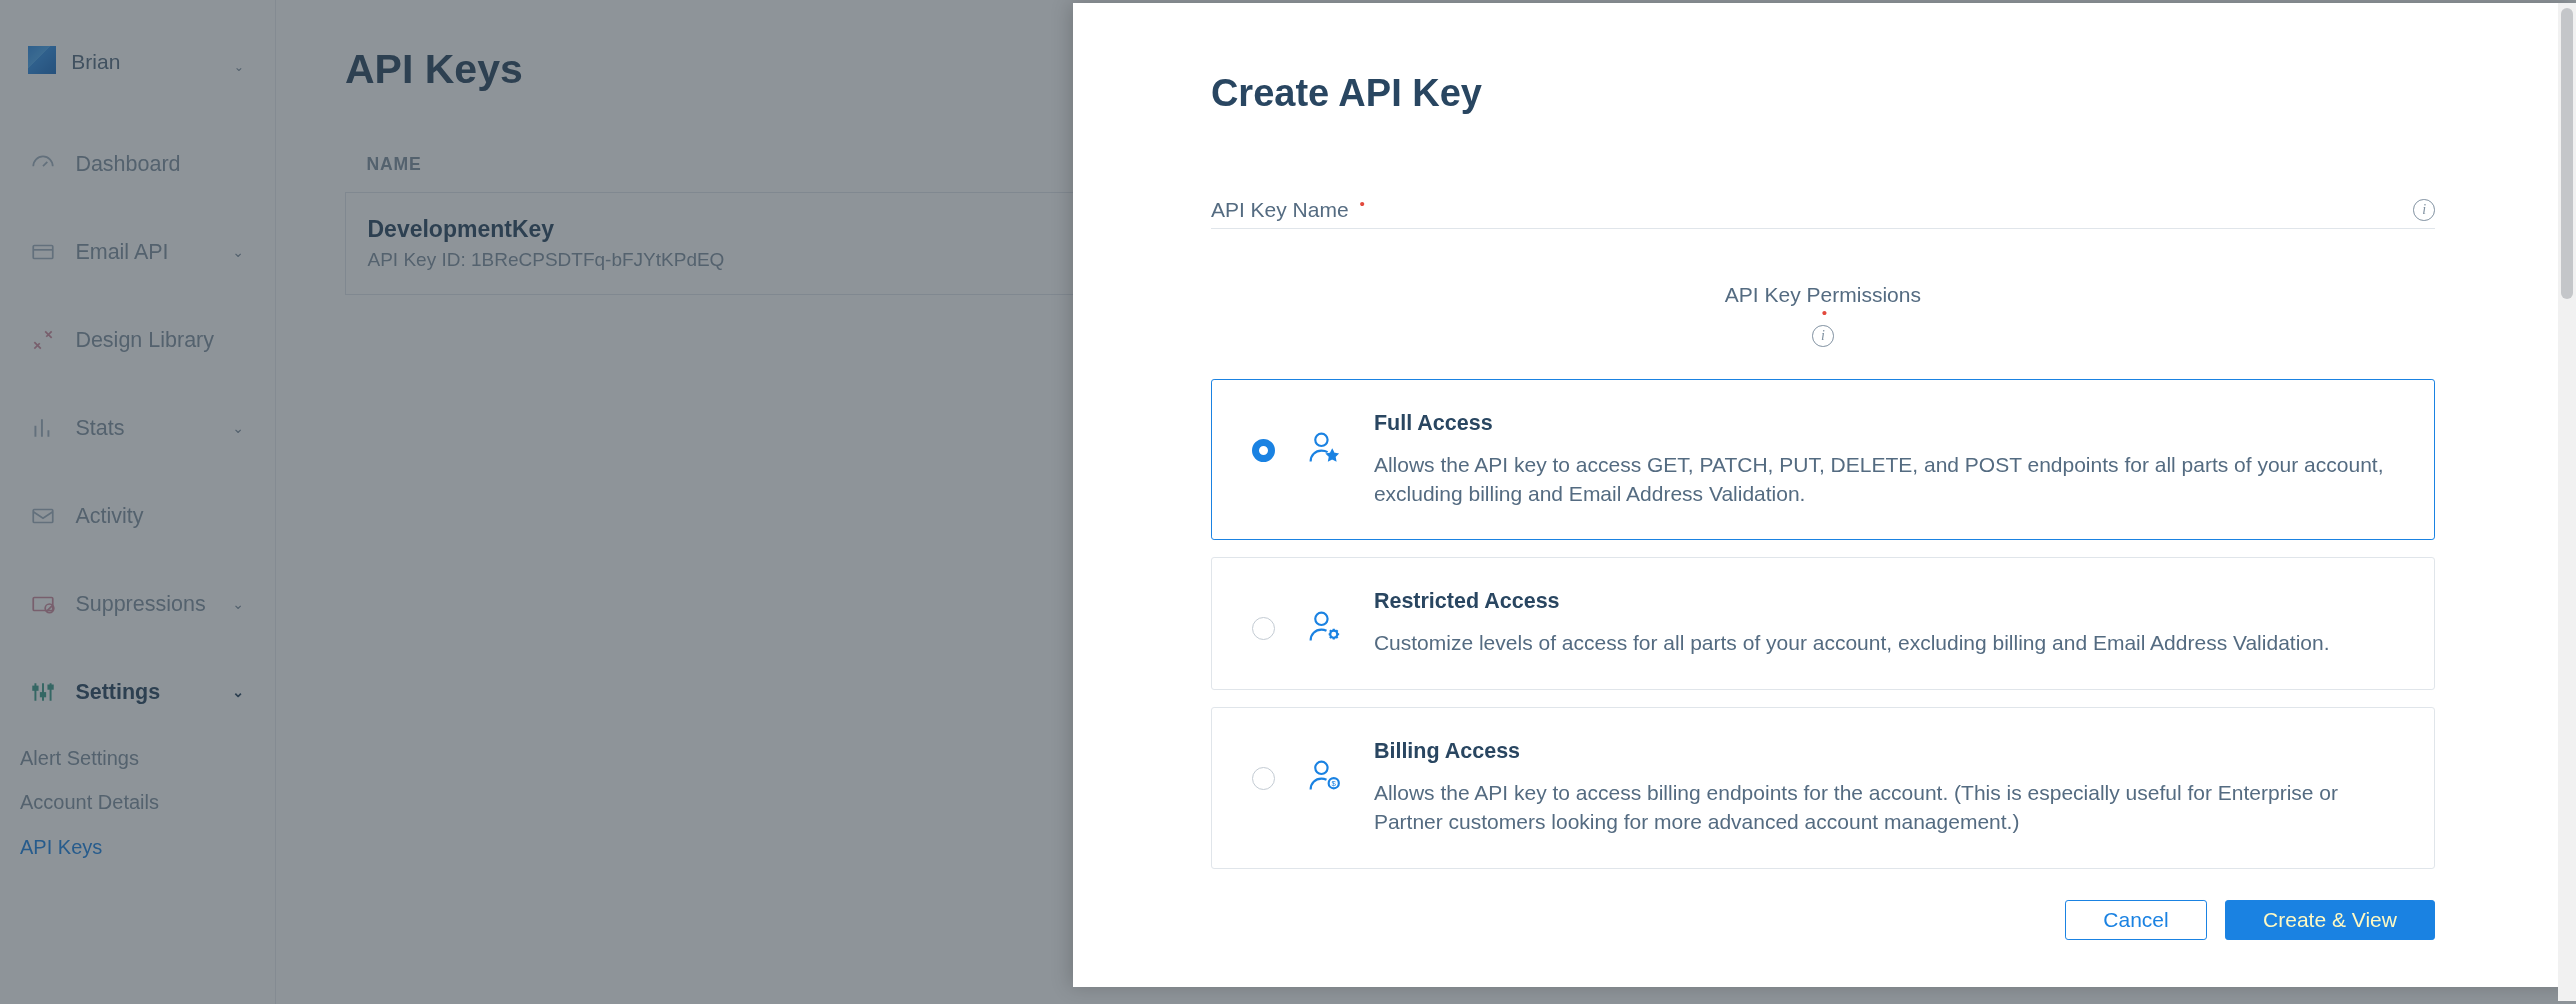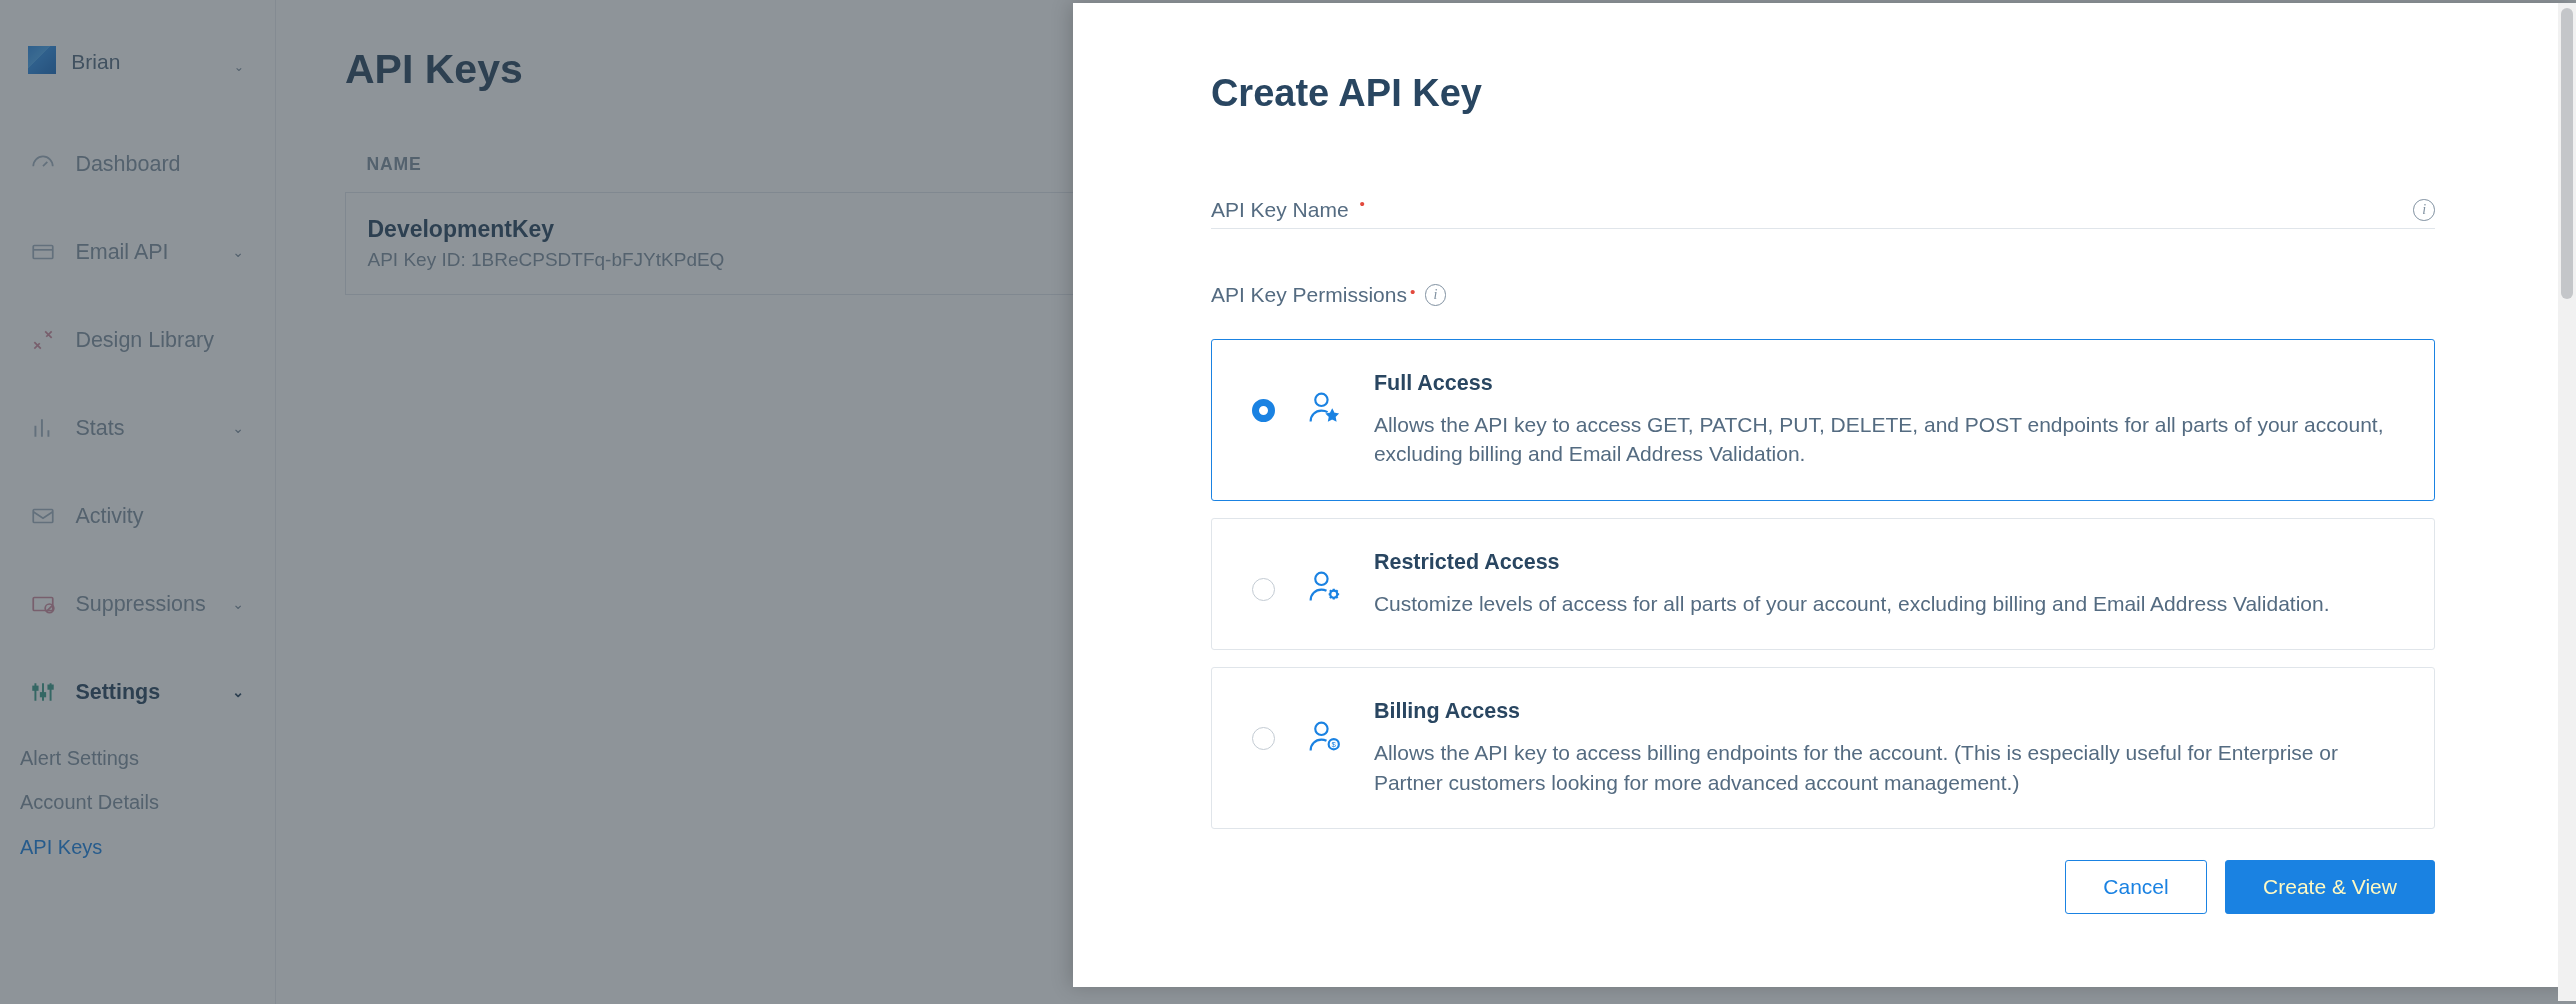--- a/index.html
+++ b/index.html
@@ -48,33 +48,33 @@
   
   .drawer{position:absolute;top:3.1px;right:3.1px;bottom:17px;width:1500px;background:#fff;box-shadow:-3.1px 0 18.4px rgba(0,0,0,.18);padding:69px 138px;overflow-y:auto;}
   .drawer-scrollbar{position:absolute;top:3.1px;right:0;bottom:3.1px;width:18.4px;background:#f1f1f1;}
   .drawer-scrollbar::before{content:"";position:absolute;left:3.1px;right:3.1px;top:4.6px;height:291px;background:#c4c6c9;border-radius:6.1px;}
   .drawer h1{font-size:38px;font-weight:700;color:var(--ink);margin:0 0 77px;}
   .field{margin-bottom:54px;}
   .label{font-size:21px;color:var(--ink-soft);display:flex;align-items:flex-start;gap:7.7px;}
   .req{color:var(--red);font-size:15.3px;position:relative;top:-3.1px;margin-left:3.1px;}
   .underline-field{display:flex;align-items:center;justify-content:space-between;border-bottom:0.8px solid var(--line);height:37px;}
   .info-ic{width:21.5px;height:21.5px;border:1.5px solid var(--ink-muted);border-radius:50%;display:flex;align-items:center;justify-content:center;font-size:14px;color:var(--ink-muted);font-style:italic;font-family:serif;}
-  .perm-label{font-size:21px;color:var(--ink-soft);display:flex;align-items:center;margin-bottom:32px;}
+  .perm-label{font-size:21px;color:var(--ink-soft);display:flex;align-items:center;margin-bottom:32px;flex-direction:column;}
 
   .opt{border:0.8px solid var(--line);border-radius:3.1px;padding:31px 40px;display:flex;align-items:flex-start;gap:31px;margin-bottom:17px;}
   .opt.selected{border-color:var(--brand);}
   .radio{width:23px;height:23px;border:1.5px solid #c3cbd3;border-radius:50%;flex:none;margin-top:28px;}
   .opt.selected .radio{border:7px solid var(--brand);}
   .opt-icon{width:37px;height:37px;margin-top:18.4px;flex:none;}
   .opt-body{flex:1;}
   .opt-title{font-size:21.5px;font-weight:700;color:var(--ink);margin:0 0 14px;}
   .opt-desc{font-size:21px;color:var(--ink-soft);line-height:1.4;}
 
   .btn-row{display:flex;justify-content:flex-end;gap:18.4px;margin-top:31px;}
-  .btn{height:54px;padding:0 37px;border-radius:3.1px;font-size:21px;display:flex;align-items:center;justify-content:center;cursor:pointer;}
+  .btn{height:40px;padding:0 37px;border-radius:3.1px;font-size:21px;display:flex;align-items:center;justify-content:center;cursor:pointer;}
   .btn-outline{border:0.8px solid var(--brand);color:var(--brand);background:#fff;}
   .btn-solid{border:0.8px solid var(--brand);background:var(--brand);color:#fef9c3;}
 
   
   svg{display:block;}
 </style>
 </head>
 <body>
 
 <div class="app">

